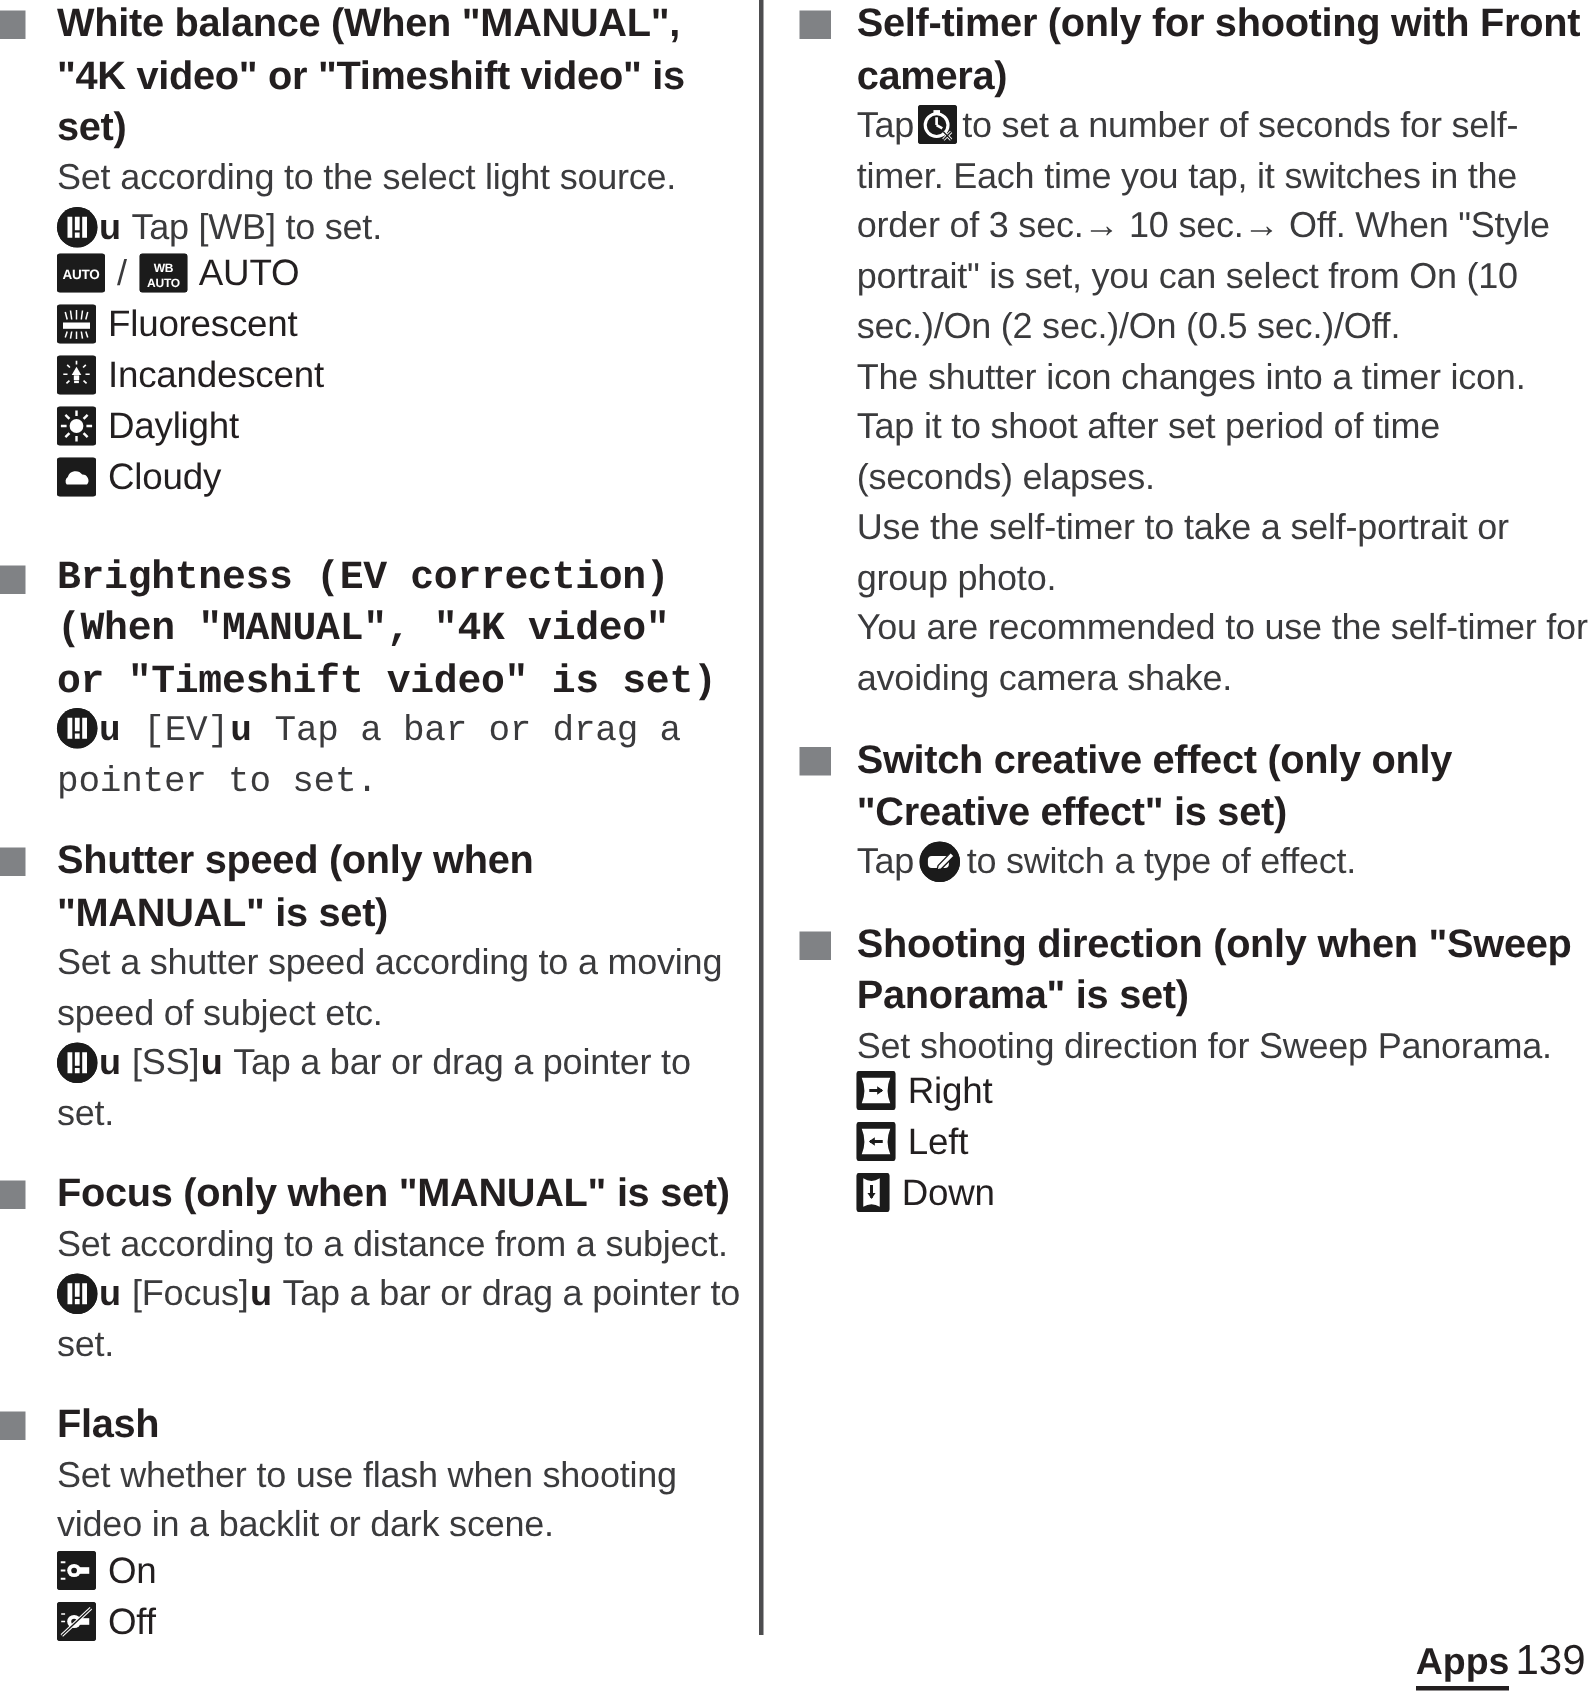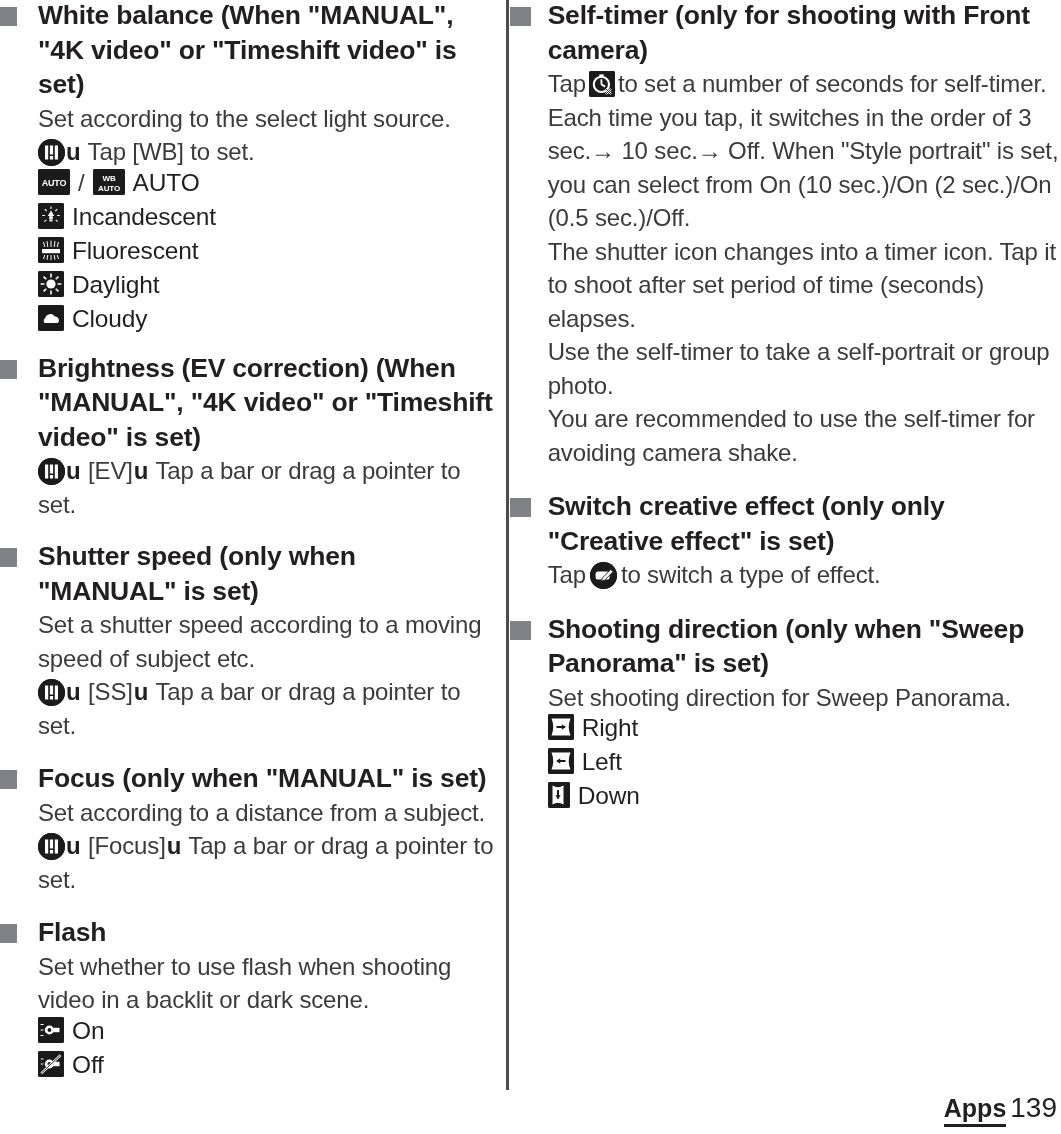--- a/index.html
+++ b/index.html
@@ -44,20 +44,21 @@
     justify-content: center;
   }
   .col-divider i {
     display: block;
     width: 3px;
     height: 1090px;
     background: #4d4d4f;
   }
   .col-right {
     width: 575px;
+    padding-left: 24px;
   }
 
   
   .section {
     position: relative;
     margin-bottom: 5px;
   }
   .sq-bullet {
     position: absolute;
     left: 0;
@@ -209,41 +210,20 @@
           </span>
           <span class="sep">/</span>
           <span class="ic ic-wide">
             <svg width="32" height="26" viewBox="0 0 32 26">
               <rect width="32" height="26" fill="#1b1b1b"></rect>
               <text x="16" y="12" fill="#ffffff" font-size="8" font-family="Liberation Sans, sans-serif" text-anchor="middle" font-weight="bold">WB</text>
               <text x="16" y="22" fill="#ffffff" font-size="8" font-family="Liberation Sans, sans-serif" text-anchor="middle" font-weight="bold">AUTO</text>
             </svg>
           </span>
           <span class="lbl">AUTO</span>
-        </div>
-
-        <div class="opt-row">
-          <span class="ic ic-sq">
-            <svg width="26" height="26" viewBox="0 0 26 26">
-              <rect width="26" height="26" fill="#1b1b1b"></rect>
-              <path d="M13 7.5 L16.2 13 L9.8 13 Z" fill="#ffffff"></path>
-              <rect x="11.2" y="13.2" width="3.6" height="3.2" fill="#ffffff"></rect>
-              <rect x="11.4" y="16.8" width="3.2" height="1.6" fill="#ffffff"></rect>
-              <g stroke="#ffffff" stroke-width="1.1">
-                <line x1="13" y1="3.5" x2="13" y2="6"></line>
-                <line x1="6.8" y1="6.2" x2="8.6" y2="8"></line>
-                <line x1="19.2" y1="6.2" x2="17.4" y2="8"></line>
-                <line x1="4.2" y1="12.5" x2="7" y2="12.5"></line>
-                <line x1="21.8" y1="12.5" x2="19" y2="12.5"></line>
-                <line x1="6.3" y1="18.6" x2="8.3" y2="16.8"></line>
-                <line x1="19.7" y1="18.6" x2="17.7" y2="16.8"></line>
-              </g>
-            </svg>
-          </span>
-          <span class="lbl">Incandescent</span>
         </div>
 
         <div class="opt-row">
           <span class="ic ic-sq">
             <svg width="26" height="26" viewBox="0 0 26 26">
               <rect width="26" height="26" fill="#1b1b1b"></rect>
               <rect x="4" y="12" width="18" height="4.2" fill="#ffffff"></rect>
               <g stroke="#ffffff" stroke-width="1">
                 <line x1="5.5" y1="5" x2="6.8" y2="10"></line>
                 <line x1="9" y1="4" x2="9.8" y2="10"></line>
@@ -258,20 +238,41 @@
               </g>
             </svg>
           </span>
           <span class="lbl">Fluorescent</span>
         </div>
 
         <div class="opt-row">
           <span class="ic ic-sq">
             <svg width="26" height="26" viewBox="0 0 26 26">
               <rect width="26" height="26" fill="#1b1b1b"></rect>
+              <path d="M13 7.5 L16.2 13 L9.8 13 Z" fill="#ffffff"></path>
+              <rect x="11.2" y="13.2" width="3.6" height="3.2" fill="#ffffff"></rect>
+              <rect x="11.4" y="16.8" width="3.2" height="1.6" fill="#ffffff"></rect>
+              <g stroke="#ffffff" stroke-width="1.1">
+                <line x1="13" y1="3.5" x2="13" y2="6"></line>
+                <line x1="6.8" y1="6.2" x2="8.6" y2="8"></line>
+                <line x1="19.2" y1="6.2" x2="17.4" y2="8"></line>
+                <line x1="4.2" y1="12.5" x2="7" y2="12.5"></line>
+                <line x1="21.8" y1="12.5" x2="19" y2="12.5"></line>
+                <line x1="6.3" y1="18.6" x2="8.3" y2="16.8"></line>
+                <line x1="19.7" y1="18.6" x2="17.7" y2="16.8"></line>
+              </g>
+            </svg>
+          </span>
+          <span class="lbl">Incandescent</span>
+        </div>
+
+        <div class="opt-row">
+          <span class="ic ic-sq">
+            <svg width="26" height="26" viewBox="0 0 26 26">
+              <rect width="26" height="26" fill="#1b1b1b"></rect>
               <circle cx="13" cy="13" r="4.6" fill="#ffffff"></circle>
               <g stroke="#ffffff" stroke-width="1.6">
                 <line x1="13" y1="2.6" x2="13" y2="6.4"></line>
                 <line x1="13" y1="19.6" x2="13" y2="23.4"></line>
                 <line x1="2.6" y1="13" x2="6.4" y2="13"></line>
                 <line x1="19.6" y1="13" x2="23.4" y2="13"></line>
                 <line x1="5.6" y1="5.6" x2="8.3" y2="8.3"></line>
                 <line x1="17.7" y1="17.7" x2="20.4" y2="20.4"></line>
                 <line x1="20.4" y1="5.6" x2="17.7" y2="8.3"></line>
                 <line x1="8.3" y1="17.7" x2="5.6" y2="20.4"></line>
@@ -285,21 +286,21 @@
           <span class="ic ic-sq">
             <svg width="26" height="26" viewBox="0 0 26 26">
               <rect width="26" height="26" fill="#1b1b1b"></rect>
               <path d="M6.5 18 h13.5 a4 4 0 0 0 -3.2 -6.6 a5.4 5.4 0 0 0 -9.6 1.6 a3.4 3.4 0 0 0 -0.7 5 Z" fill="#ffffff"></path>
             </svg>
           </span>
           <span class="lbl">Cloudy</span>
         </div>
       </div>
 
-      <div class="section" style="margin-top:12px;">
+      <div class="section" style="margin-top:29px;font-family:Liberation Mono, monospace;">
         <span class="sq-bullet"></span>
         <div class="sec-head">Brightness (EV correction) (When "MANUAL", "4K video" or "Timeshift video" is set)</div>
         <div class="body-text">
           <span class="ic-circle">
             <svg width="27" height="27" viewBox="0 0 27 27">
               <circle cx="13.5" cy="13.5" r="13.5" fill="#1b1b1b"></circle>
               <rect x="7" y="6.5" width="3.2" height="14" fill="#ffffff"></rect>
               <rect x="11.9" y="6.5" width="3.2" height="9" fill="#ffffff"></rect>
               <rect x="16.8" y="6.5" width="3.2" height="14" fill="#ffffff"></rect>
               <rect x="11.9" y="17" width="3.2" height="3.5" fill="#ffffff"></rect>

